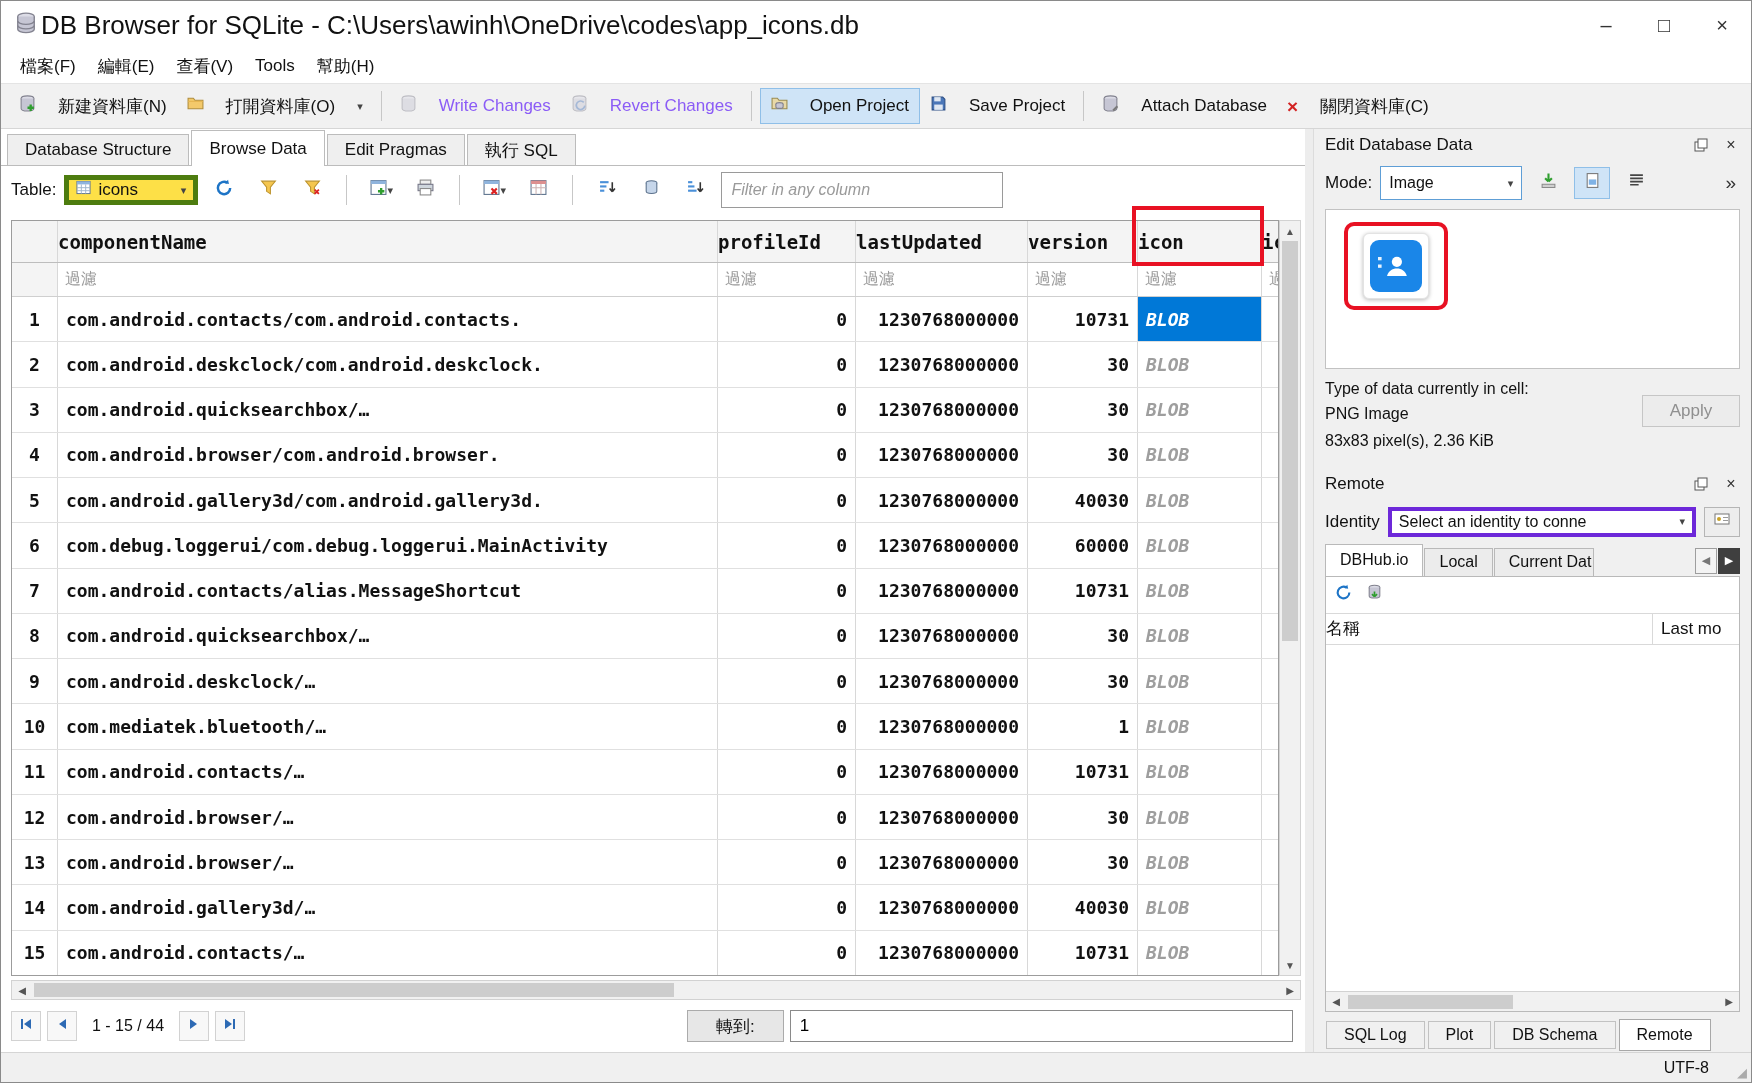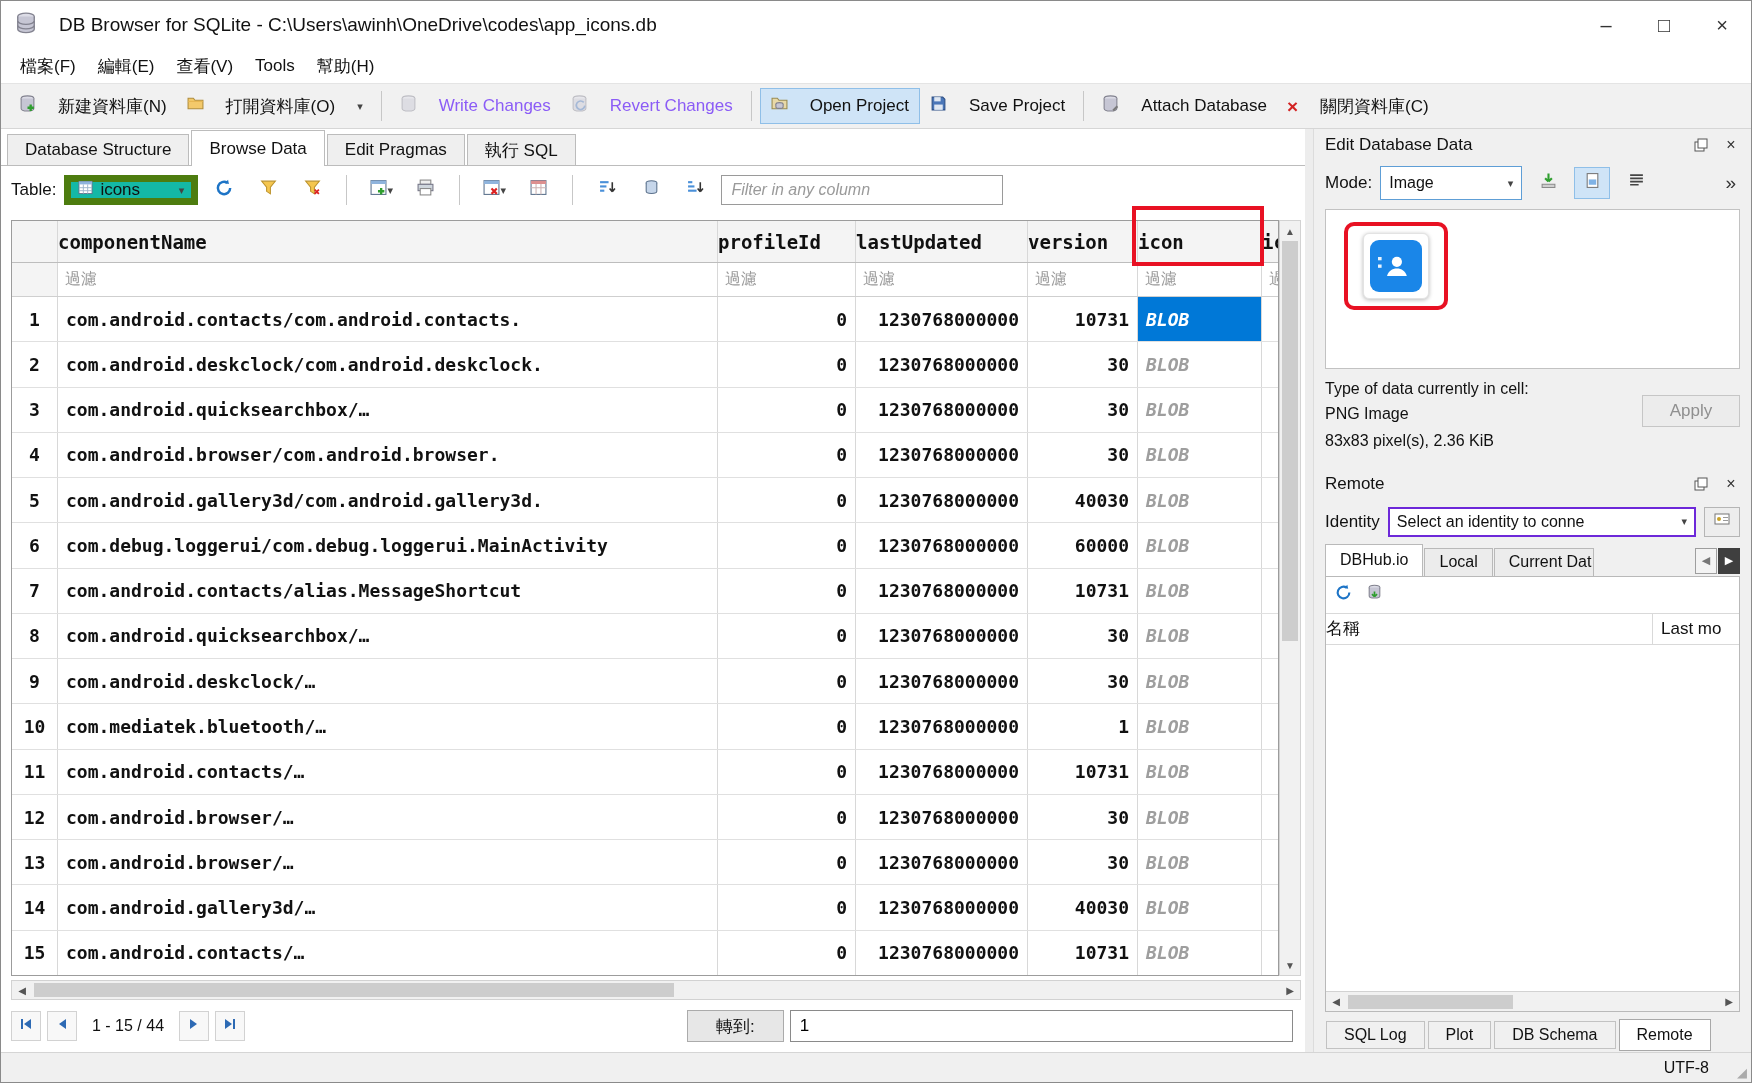--- a/index.html
+++ b/index.html
@@ -3,21 +3,21 @@
 <meta charset="utf-8">
 <style>
   *{box-sizing:border-box;margin:0;padding:0}
   html,body{width:1752px;height:1083px}
   body{font-family:"Liberation Sans",sans-serif;font-size:16px;color:#111;background:#fff;overflow:hidden}
   .mono{font-family:"DejaVu Sans Mono","Liberation Mono",monospace}
   .window{width:100%;height:100%;border:1px solid #8a8a8a;display:flex;flex-direction:column;background:#fff}
 
   
   .titlebar{height:48px;flex:0 0 auto;display:flex;align-items:center;padding-left:14px;background:#fff}
-  .title-text{font-size:19px;margin-left:22px;white-space:nowrap}
+  .title-text{font-size:26px;margin-left:4px;white-space:nowrap}
   .win-controls{margin-left:auto;display:flex;height:100%}
   .win-btn{width:58px;display:flex;align-items:center;justify-content:center;font-size:20px;color:#333}
 
   
   .menubar{height:34px;display:flex;align-items:center;padding-left:8px;font-size:17px;background:#fff}
   .menu-item{padding:5px 11px;cursor:default}
 
   
   .toolbar{height:46px;background:#f1f1f1;border-top:1px solid #e4e4e4;border-bottom:1px solid #d6d6d6;display:flex;align-items:center;padding:0 8px;font-size:17px}
   .tb-btn{display:flex;align-items:center;gap:22px;padding:6px 10px;white-space:nowrap}
@@ -33,24 +33,24 @@
   .splitter{width:8px;background:#ededed}
   .right{width:438px;background:#f0f0f0;display:flex;flex-direction:column;border-left:1px solid #dcdcdc}
 
   
   .mtabs{height:37px;display:flex;align-items:flex-end;padding-left:6px;border-bottom:1px solid #bcbcbc}
   .mtab{height:31px;display:flex;align-items:center;padding:0 17px;border:1px solid #bcbcbc;border-bottom:none;background:#efefef;margin-right:2px;font-size:17px;white-space:nowrap}
   .mtab.active{background:#fff;height:36px;margin-bottom:-1px}
 
   
   .controls{height:48px;display:flex;align-items:center;padding:0 10px;gap:8px;font-size:17px}
-  .tbl-select{display:flex;align-items:center;gap:7px;border:7px solid #4d7c0f;background:#14b8a6;height:30px;padding:0 7px;width:134px}
+  .tbl-select{display:flex;align-items:center;gap:7px;border:5px solid #4d7c0f;background:#fde047;height:30px;padding:0 7px;width:134px}
   .tbl-select .caret{margin-left:auto}
   .ctl-btn{width:36px;height:32px;display:flex;align-items:center;justify-content:center;gap:1px}
-  .filter-input{height:30px;width:282px;border:1px solid #9a9a9a;padding:0 9px;font-size:16px;color:#333;font-style:italic}
+  .filter-input{height:36px;width:282px;border:1px solid #9a9a9a;padding:0 9px;font-size:16px;color:#333;font-style:italic}
   .filter-input::placeholder{color:#9a9a9a}
 
   
   .grid-area{flex:1;display:flex;margin:6px 4px 0 10px;min-height:0}
   .grid{flex:1;display:flex;flex-direction:column;border:1px solid #9c9c9c;min-width:0;background:#fff}
   .c{display:flex;align-items:center;border-right:1px solid #d8d8d8;overflow:hidden;white-space:nowrap}
   .w-num{width:46px;flex:none}
   .w-comp{width:660px;flex:none}
   .w-pid{width:138px;flex:none}
   .w-lu{width:172px;flex:none}
@@ -107,21 +107,21 @@
   .app-icon{width:52px;height:52px;background:#1a86e8;border-radius:9px;display:flex;align-items:center;justify-content:center;position:relative}
   .type-row{display:flex;padding:4px 11px 0;font-size:16px;flex:0 0 auto}
   .type-left{flex:1;line-height:1.55}
   .apply-btn{width:98px;height:32px;background:#ececec;border:1px solid #c6c6c6;color:#8f8f8f;font-size:17px;display:flex;align-items:center;justify-content:center;align-self:flex-end}
   .size-line{padding:5px 11px 8px;font-size:16px;flex:0 0 auto}
   .vgap{height:10px;flex:0 0 auto}
 
   
   .remote-dock{flex:1;display:flex;flex-direction:column;min-height:0}
   .identity-row{height:44px;display:flex;align-items:center;gap:8px;padding:0 11px;font-size:17px;flex:0 0 auto}
-  .identity-combo{flex:1;height:30px;border:2px solid #6d28d9;background:#fff;display:flex;align-items:center;padding:0 7px;font-size:16px;min-width:0;gap:16px}
+  .identity-combo{flex:1;height:30px;border:4px solid #6d28d9;background:#fff;display:flex;align-items:center;padding:0 7px;font-size:16px;min-width:0;gap:16px}
   .identity-combo .txt{overflow:hidden;white-space:nowrap;flex:1}
   .id-btn{width:36px;height:30px;border:1px solid #b5b5b5;background:#ededed;display:flex;align-items:center;justify-content:center;flex:none}
   .rtabs{height:32px;display:flex;align-items:flex-end;padding:0 11px;flex:0 0 auto}
   .rtab{height:28px;display:flex;align-items:center;padding:0 14px;border:1px solid #b9b9b9;border-bottom:none;background:#ececec;font-size:16px;margin-right:1px;white-space:nowrap;overflow:hidden}
   .rtab.active{background:#fff;height:32px}
   .rtab.cut{max-width:100px}
   .tab-scroll{margin-left:auto;display:flex;gap:1px;align-items:center;margin-bottom:2px}
   .ts-btn{width:22px;height:26px;border:1px solid #9e9e9e;background:#f3f3f3;display:flex;align-items:center;justify-content:center;font-size:11px;color:#777}
   .ts-btn.dark{background:#3f3f3f;color:#fff;border-color:#3f3f3f}
   .remote-panel{flex:1;margin:0 11px 6px;background:#fff;border:1px solid #b9b9b9;display:flex;flex-direction:column;min-height:0}

